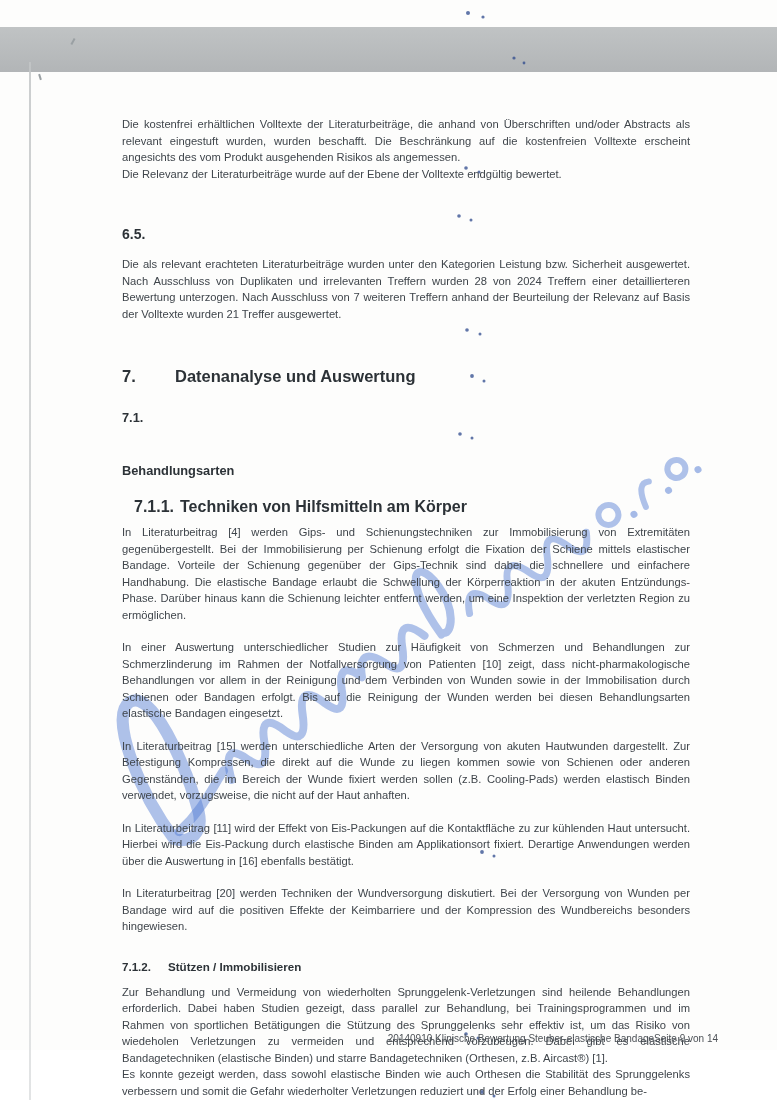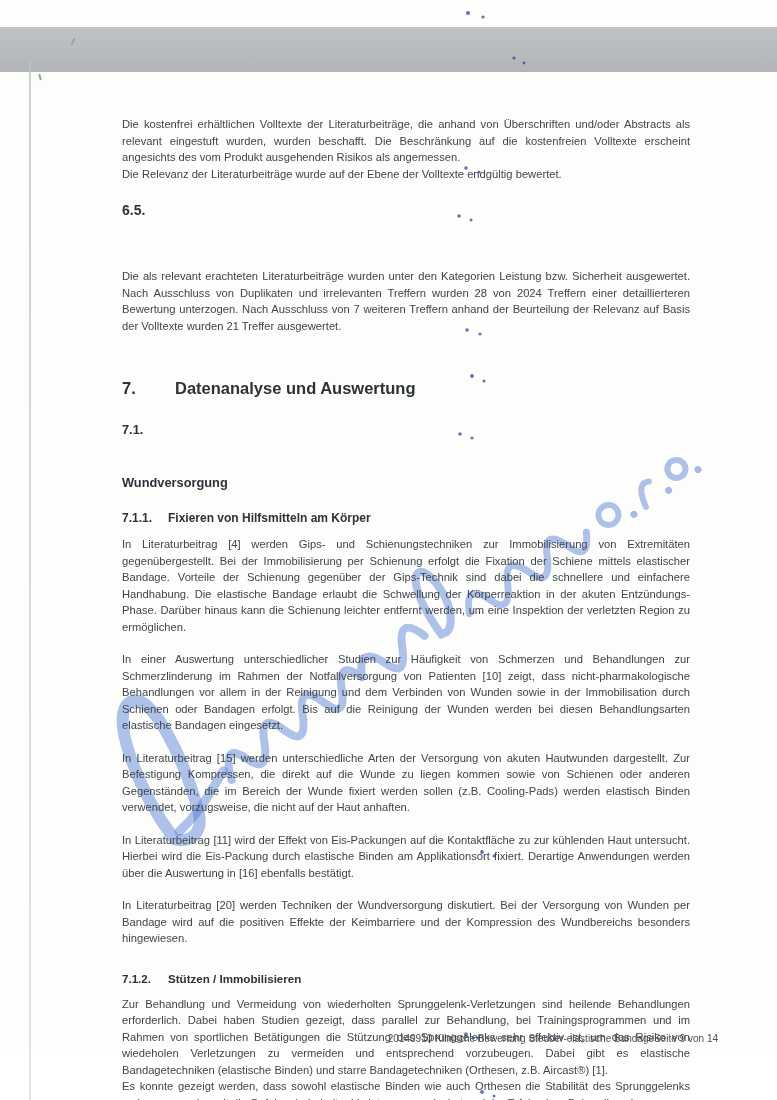--- a/index.html
+++ b/index.html
@@ -70,24 +70,24 @@
   }
   .h-sec {
     display: flex;
     font-weight: bold;
     color: #2c3237;
     margin: 0;
   }
   .hnum-wide  { flex: 0 0 53px; }
   .hnum-mid   { flex: 0 0 53px; }
   .hnum-narrow{ flex: 0 0 46px; }
-  .h-65  { font-size: 14px;   margin: 20px 0 13px 0; line-height: 17px; flex-direction: column; }
+  .h-65  { font-size: 14px;   margin: 44px 0 13px 0; line-height: 17px; }
   .h-7   { font-size: 16.5px; margin: 44px 0 0 0;    line-height: 20px; }
   .h-71  { font-size: 12.8px; margin: 24px 0 0 0;    line-height: 16px; flex-direction: column; }
-  .h-711 { font-size: 12px; margin: 20px 0 10px 0; line-height: 15px; align-items: center; }
+  .h-711 { font-size: 16px; margin: 20px 0 10px 12px; line-height: 15px; align-items: center; }
   .h-712 { font-size: 11.6px; margin: 24px 0 10px 0; line-height: 15px; align-items: center; }
 
   .footer {
     position: absolute;
     left: 122px;
     right: 87px;
     top: 1033px;
     display: flex;
     justify-content: flex-end;
     font-size: 10px;
@@ -161,26 +161,26 @@
 
     <p class="body">Die als relevant erachteten Literaturbeiträge wurden unter den Kategorien Leistung bzw. Sicherheit ausgewertet. Nach Ausschluss von Duplikaten und irrelevanten Treffern wurden 28 von 2024 Treffern einer detaillierteren Bewertung unterzogen. Nach Ausschluss von 7 weiteren Treffern anhand der Beurteilung der Relevanz auf Basis der Volltexte wurden 21 Treffer ausgewertet.</p>
 
     <h1 class="h-sec h-7">
       <span class="hnum-wide">7.</span>
       <span>Datenanalyse und Auswertung</span>
     </h1>
 
     <h2 class="h-sec h-71">
       <span class="hnum-mid">7.1.</span>
-      <span>Wundversorgung</span>
+      <span>Behandlungsarten</span>
     </h2>
 
     <h3 class="h-sec h-711">
       <span class="hnum-narrow">7.1.1.</span>
-      <span>Fixieren von Hilfsmitteln am Körper</span>
+      <span>Techniken von Hilfsmitteln am Körper</span>
     </h3>
 
     <p class="body">In Literaturbeitrag [4] werden Gips- und Schienungstechniken zur Immobilisierung von Extremitäten gegenübergestellt. Bei der Immobilisierung per Schienung erfolgt die Fixation der Schiene mittels elastischer Bandage. Vorteile der Schienung gegenüber der Gips-Technik sind dabei die schnellere und einfachere Handhabung. Die elastische Bandage erlaubt die Schwellung der Körperreaktion in der akuten Entzündungs-Phase. Darüber hinaus kann die Schienung leichter entfernt werden, um eine Inspektion der verletzten Region zu ermöglichen.</p>
 
     <p class="body">In einer Auswertung unterschiedlicher Studien zur Häufigkeit von Schmerzen und Behandlungen zur Schmerzlinderung im Rahmen der Notfallversorgung von Patienten [10] zeigt, dass nicht-pharmakologische Behandlungen vor allem in der Reinigung und dem Verbinden von Wunden sowie in der Immobilisation durch Schienen oder Bandagen erfolgt. Bis auf die Reinigung der Wunden werden bei diesen Behandlungsarten elastische Bandagen eingesetzt.</p>
 
     <p class="body">In Literaturbeitrag [15] werden unterschiedliche Arten der Versorgung von akuten Hautwunden dargestellt. Zur Befestigung Kompressen, die direkt auf die Wunde zu liegen kommen sowie von Schienen oder anderen Gegenständen, die im Bereich der Wunde fixiert werden sollen (z.B. Cooling-Pads) werden elastisch Binden verwendet, vorzugsweise, die nicht auf der Haut anhaften.</p>
 
     <p class="body">In Literaturbeitrag [11] wird der Effekt von Eis-Packungen auf die Kontaktfläche zu zur kühlenden Haut untersucht. Hierbei wird die Eis-Packung durch elastische Binden am Applikationsort fixiert. Derartige Anwendungen werden über die Auswertung in [16] ebenfalls bestätigt.</p>
 

